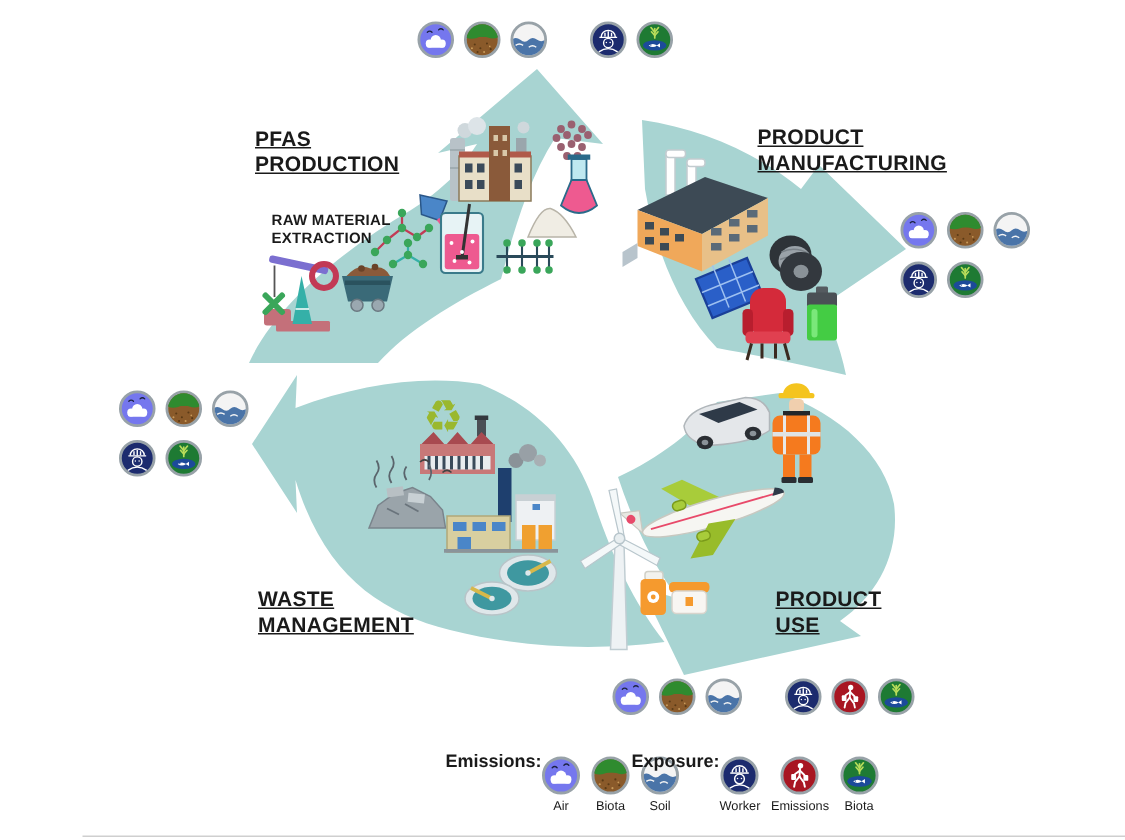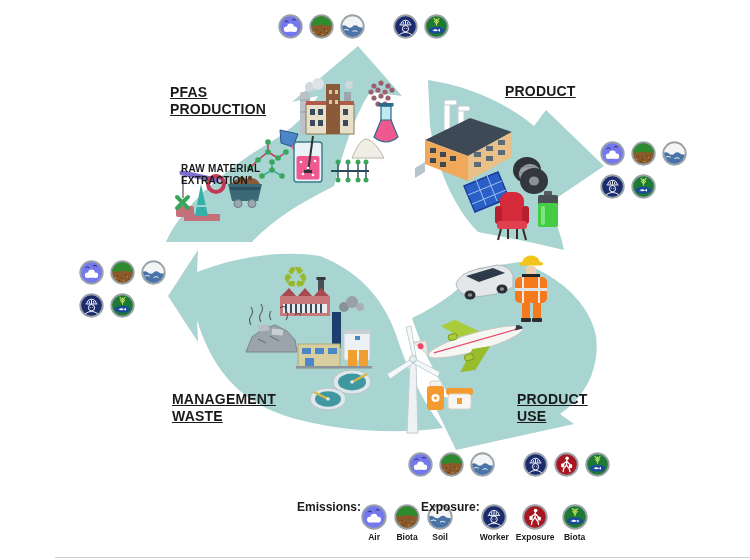--- a/index.html
+++ b/index.html
@@ -8,21 +8,21 @@
   svg.canvas{position:absolute;left:0;top:0;}
   .stage-title{position:absolute;font-weight:bold;font-size:14px;line-height:1.18;letter-spacing:.2px;text-decoration:underline;}
   .sub-title{position:absolute;font-weight:bold;font-size:10px;line-height:1.2;letter-spacing:.2px;}
   .cluster{position:absolute;display:flex;flex-direction:column;gap:8px;}
   .cluster .row{display:flex;gap:6px;align-items:center;}
   .badge{width:25px;height:25px;display:block;}
   .gap{width:16px;height:1px;display:inline-block;}
   .legend-group{position:absolute;display:flex;flex-direction:row;}
   .legend-title{font-weight:bold;font-size:12px;}
   .legend-items{display:flex;gap:7px;margin-top:4px;}
-  .legend-item{display:flex;flex-direction:column;align-items:center;font-weight:bold;}
+  .legend-item{display:flex;flex-direction:column;align-items:center;}
   .legend-item .badge{width:26px;height:26px;}
   .legend-label{font-size:8.5px;margin-top:2px;white-space:nowrap;}
   .window-edge{position:absolute;left:55px;right:0;top:557px;height:1px;background:#cfcfcf;}
 </style>
 </head>
 <body>
 
 <svg class="canvas" width="750" height="560" viewBox="0 0 750 560">
   <defs>
     <symbol id="icon-air" viewBox="0 0 40 40">
@@ -397,34 +397,35 @@
     <ellipse cx="328" cy="399" rx="13" ry="7.8" fill="#3f98a0"></ellipse>
     <line x1="328" y1="399" x2="314" y2="392" stroke="#d8b84a" stroke-width="2.5"></line>
     <circle cx="328" cy="399" r="1.8" fill="#dfe7ea"></circle>
   </g>
 </svg>
 
 <div class="stage-title" style="left:170px;top:84px">
   <div>PFAS</div>
   <div>PRODUCTION</div>
 </div>
-<div class="sub-title" style="left:181px;top:163px">
+<div class="sub-title" style="left:181px;top:142px">
   <div>RAW MATERIAL</div>
   <div>EXTRACTION</div>
 </div>
 <div class="stage-title" style="left:505px;top:83px">
   <div>PRODUCT</div>
+  <div>MANUFACTURING</div>
 </div>
 <div class="stage-title" style="left:517px;top:391px">
   <div>PRODUCT</div>
   <div>USE</div>
 </div>
 <div class="stage-title" style="left:172px;top:391px">
+  <div>WASTE</div>
   <div>MANAGEMENT</div>
-  <div>WASTE</div>
 </div>
 
 <div class="cluster" style="left:278px;top:14px">
     <div class="row">
       <svg class="badge" viewBox="0 0 40 40">
         <use href="#icon-air"></use>
       </svg>
       <svg class="badge" viewBox="0 0 40 40">
         <use href="#icon-soil"></use>
       </svg>
@@ -535,21 +536,21 @@
       <div class="legend-item">
         <svg class="badge" viewBox="0 0 40 40">
           <use href="#icon-worker"></use>
         </svg>
         <span class="legend-label">Worker</span>
       </div>
       <div class="legend-item">
         <svg class="badge" viewBox="0 0 40 40">
           <use href="#icon-consumer"></use>
         </svg>
-        <span class="legend-label">Exposure</span>
+        <span class="legend-label">Emissions</span>
       </div>
       <div class="legend-item">
         <svg class="badge" viewBox="0 0 40 40">
           <use href="#icon-biota"></use>
         </svg>
         <span class="legend-label">Biota</span>
       </div>
     </div>
 </div>
 

